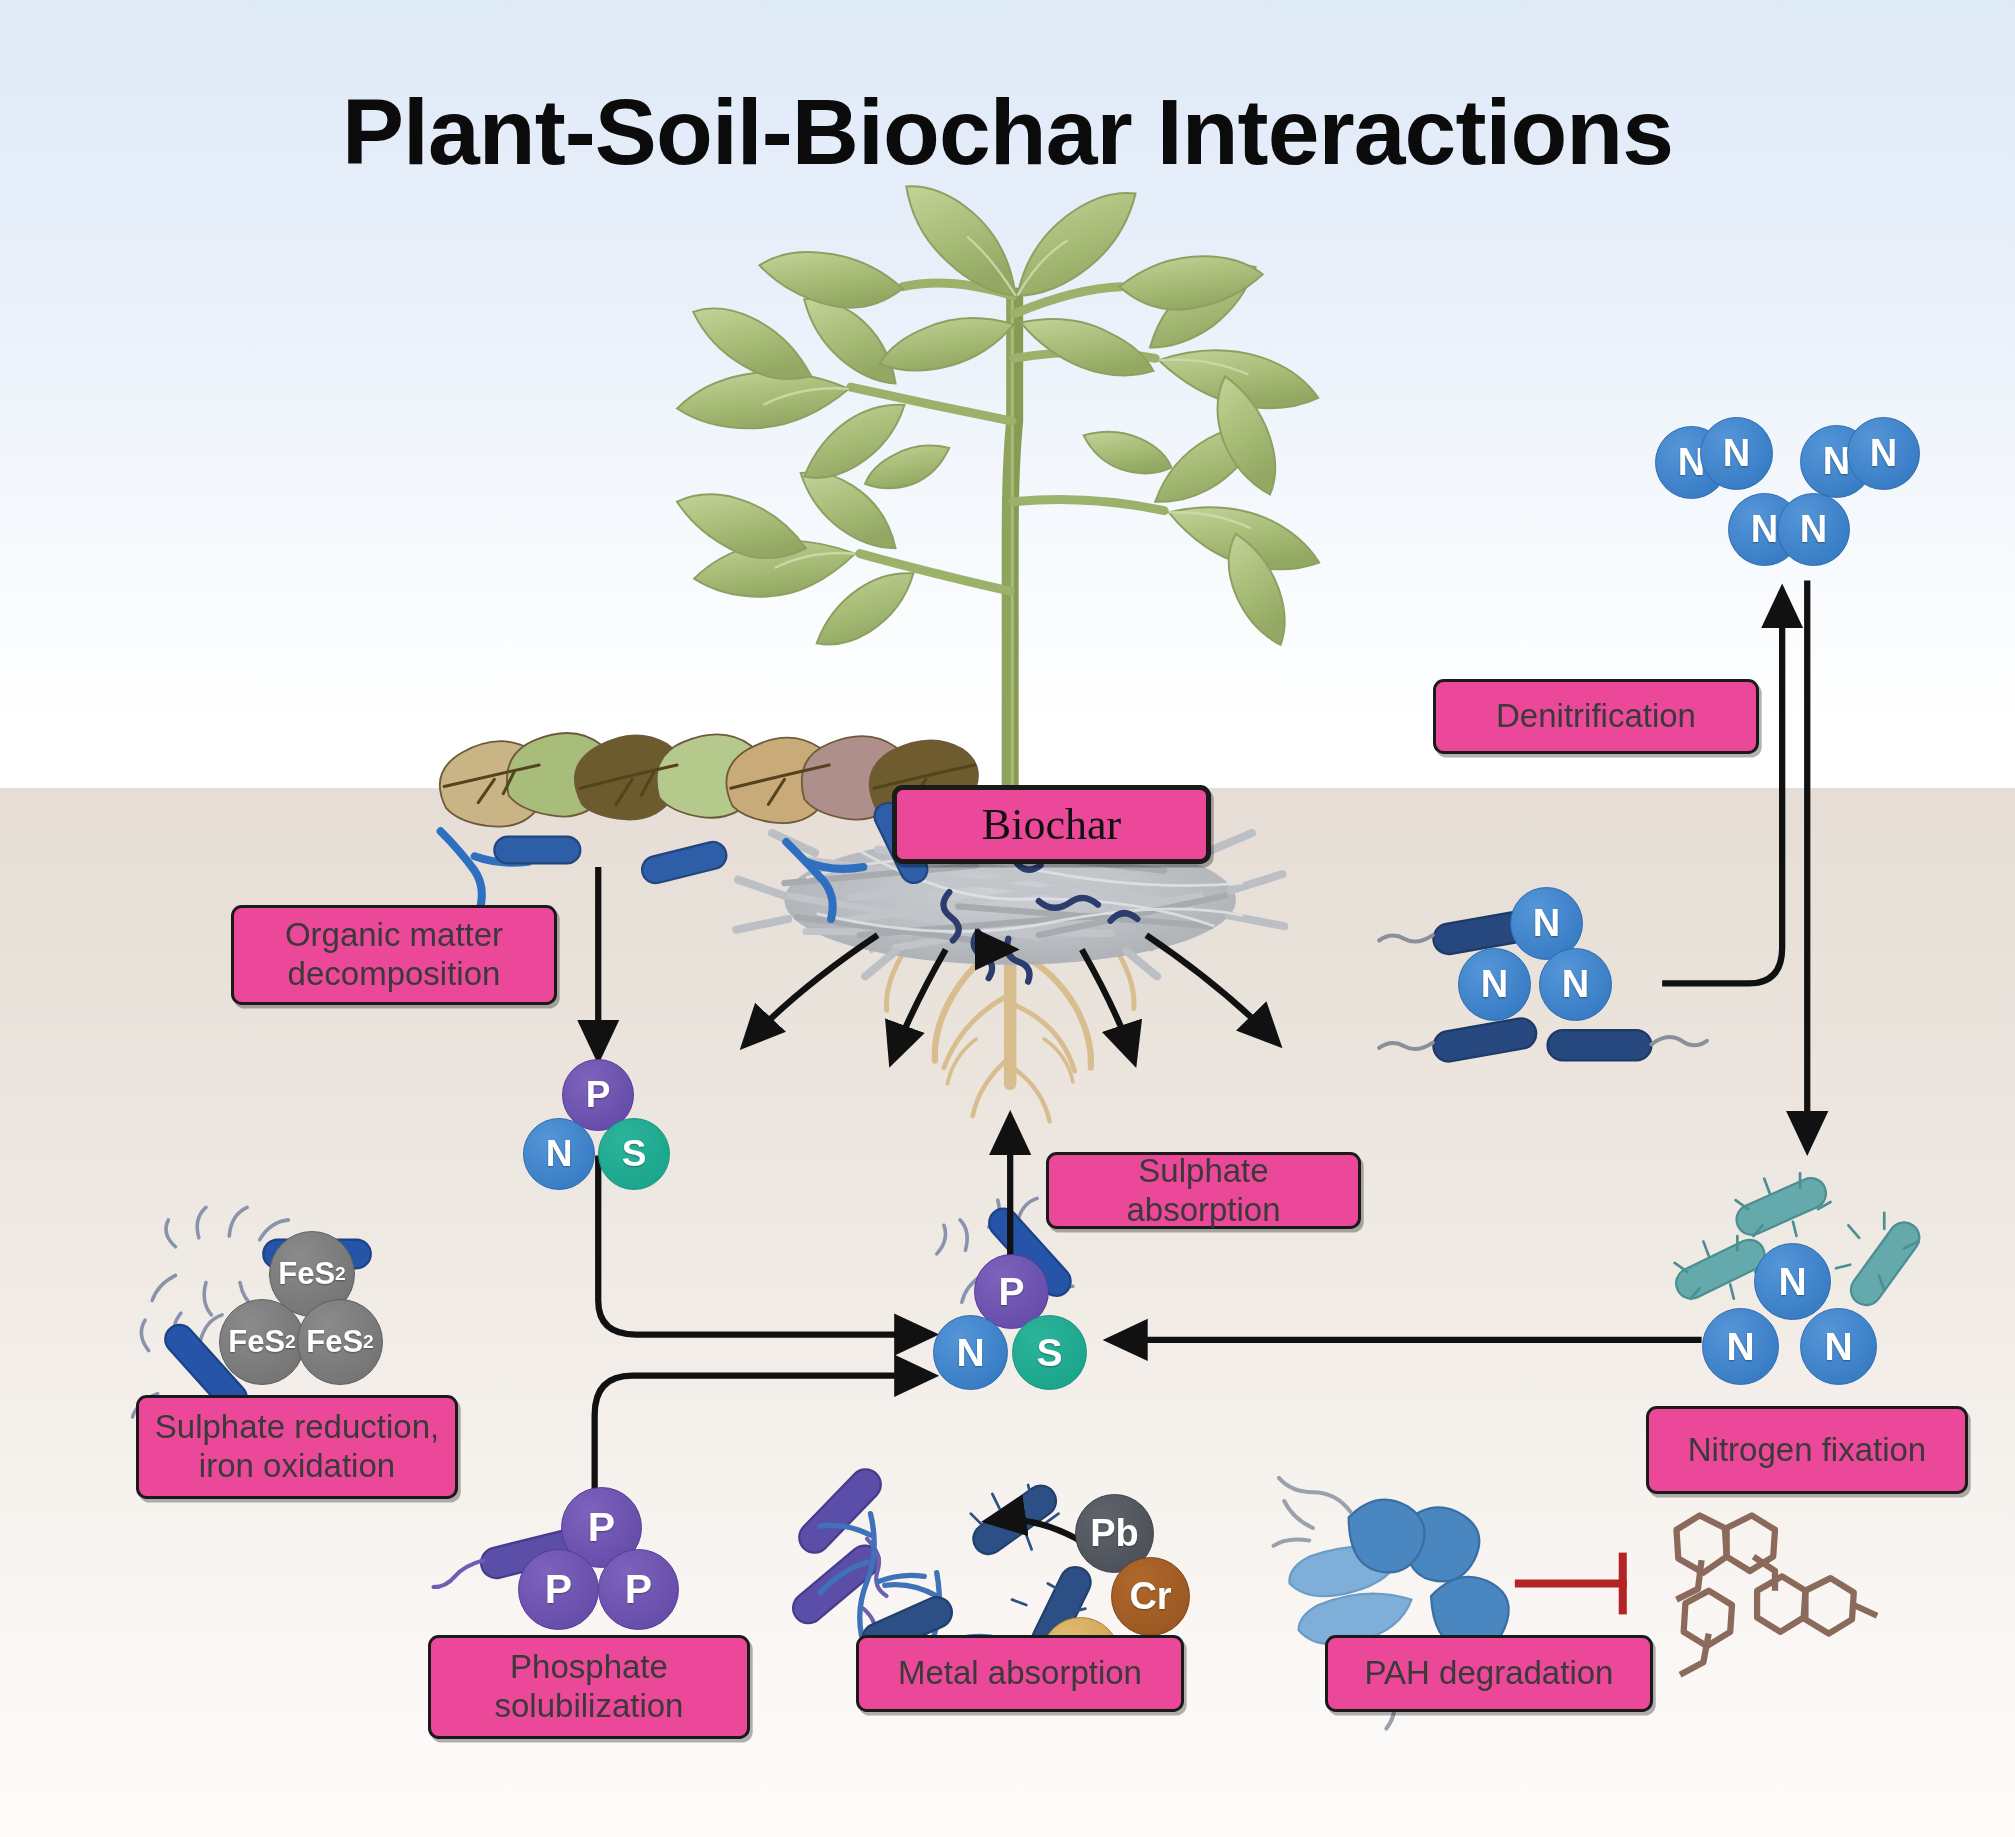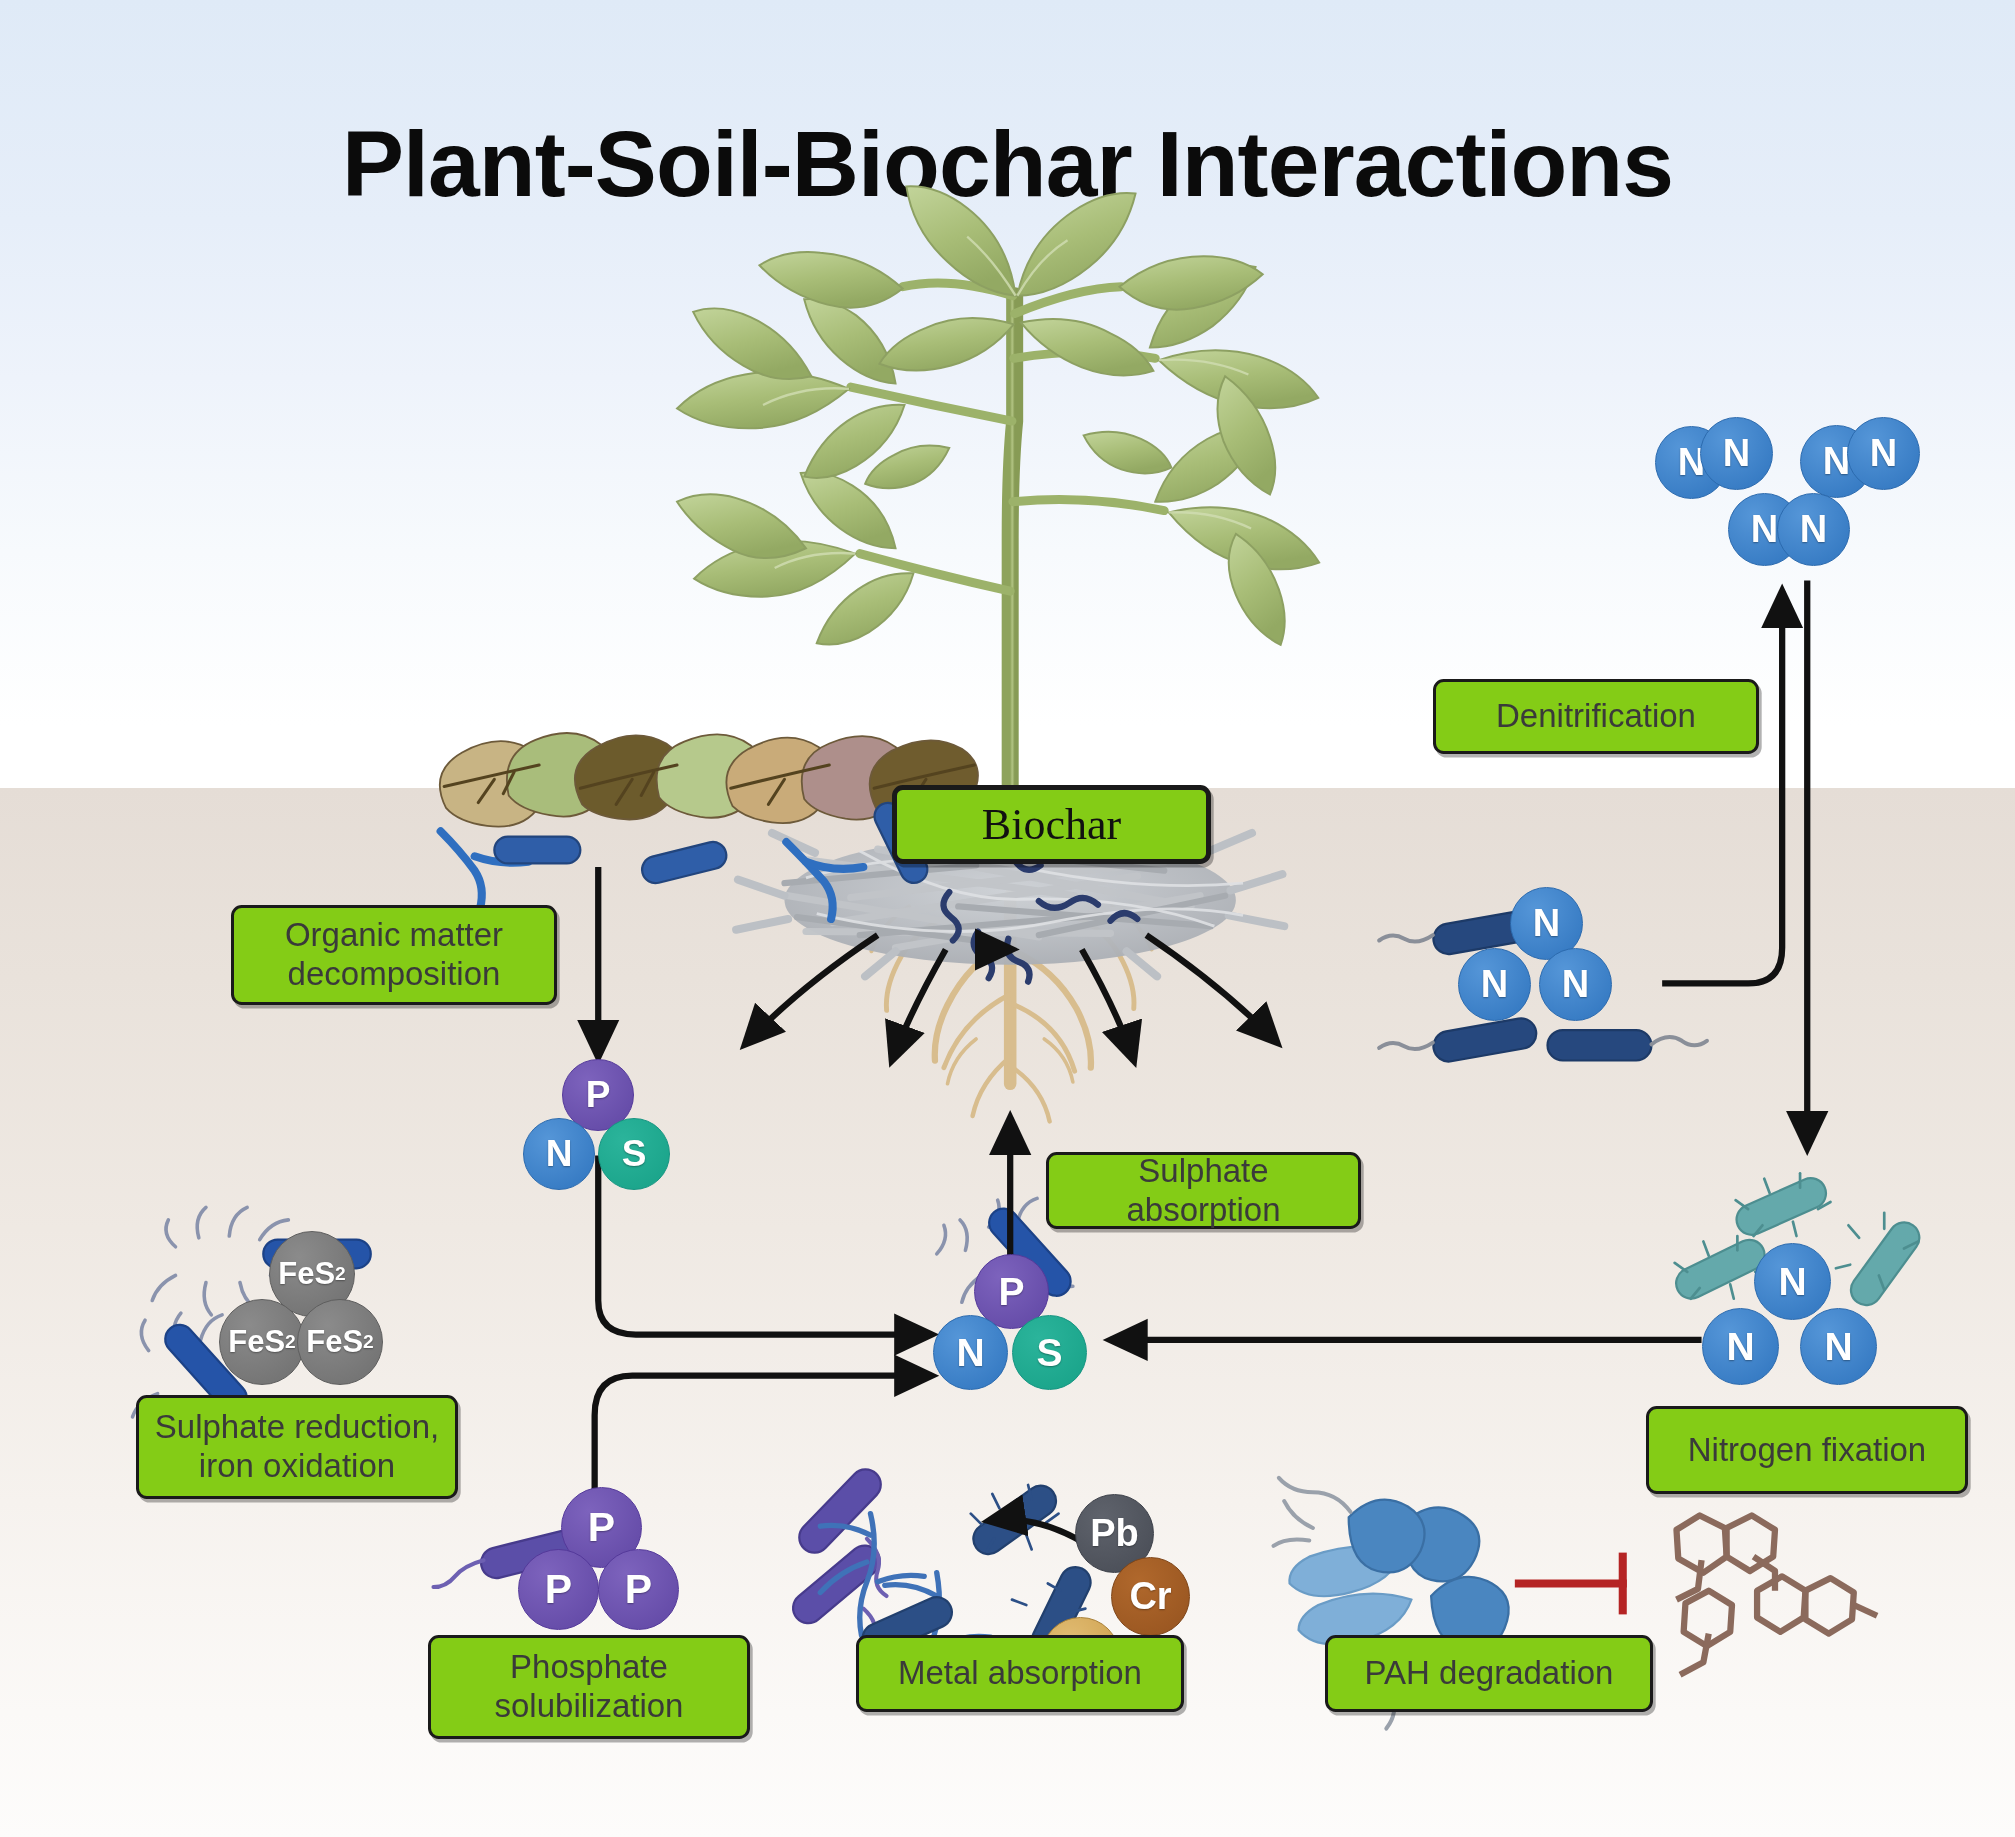--- a/index.html
+++ b/index.html
@@ -8,25 +8,25 @@
     font-family:"Liberation Sans",sans-serif;
   }
   .sky{position:absolute;left:0;top:0;width:2015px;height:788px;
        background:linear-gradient(180deg,#dfeaf7 0%,#e6eef9 28%,#eef3fb 48%,#f7fafd 70%,#ffffff 92%,#ffffff 100%);}
   .soil{position:absolute;left:0;top:788px;width:2015px;height:1050px;
        background:linear-gradient(180deg,#e5ddd6 0%,#e9e2db 18%,#efe9e3 42%,#f6f2ee 68%,#fbf9f7 88%,#fdfcfb 100%);}
   svg.layer{position:absolute;left:0;top:0;width:2015px;height:1838px;overflow:visible;}
 
   .title{
     position:absolute;left:0;top:79px;width:2015px;text-align:center;
-    font-size:93px;font-weight:bold;color:#0b0b0b;letter-spacing:-0.9px;margin-top:32px;
+    font-size:93px;font-weight:bold;color:#0b0b0b;letter-spacing:-0.9px;
   }
 
   .lbl{
-    position:absolute;background:#84cc16;border:3.6px solid #1a1a1a;border-radius:10.7px;
+    position:absolute;background:#ec4899;border:3.6px solid #1a1a1a;border-radius:10.7px;
     color:#3a3a3a;font-size:33px;line-height:1.18;text-align:center;
     display:flex;align-items:center;justify-content:center;
     box-shadow:2.7px 3.6px 0 rgba(0,0,0,0.30);box-sizing:border-box;padding:5.4px 12.5px;
   }
   .lbl.serif{font-family:"Liberation Serif",serif;color:#111;font-size:44px;border-width:5.4px;}
 
   .disc{position:absolute;border-radius:50%;display:flex;align-items:center;justify-content:center;
         color:#fff;font-weight:bold;box-sizing:border-box;
         text-shadow:0 0.9px 1.8px rgba(0,0,0,.35);}
   .disc.n{background:radial-gradient(circle at 35% 30%,#5596d8,#2f74be);border:1.8px solid #2b6aae;}

